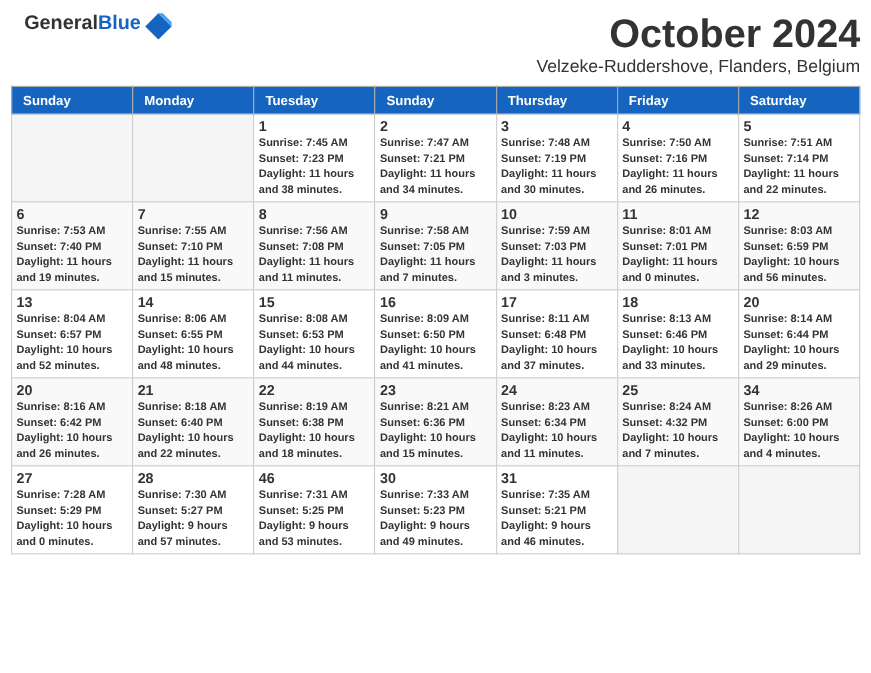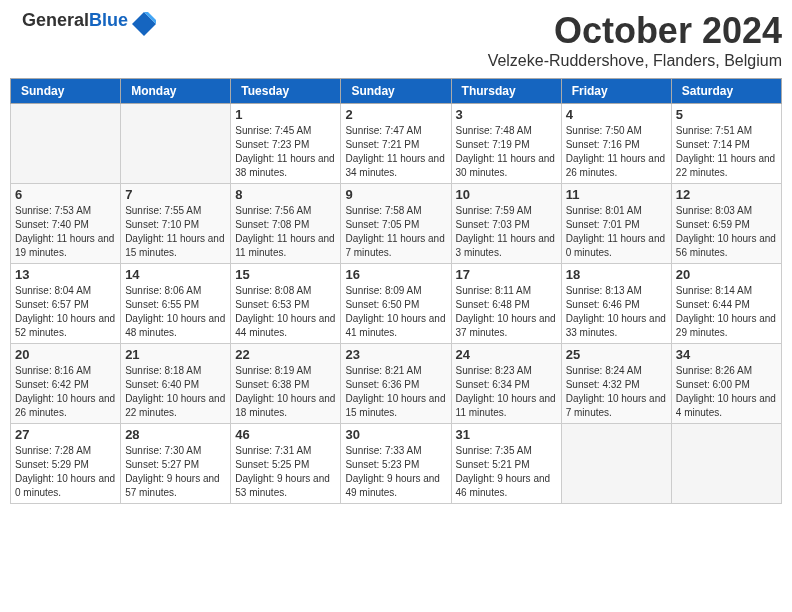--- a/index.html
+++ b/index.html
@@ -71,20 +71,21 @@
     .day-num {
       font-size: 13px;
       font-weight: bold;
       display: block;
       margin-bottom: 2px;
     }
     .day-info {
       font-size: 10px;
       line-height: 1.4;
       color: #333;
+      font-weight: bold;
     }
     .empty-cell {
       background: #f5f5f5 !important;
     }
   </style>
 </head>
 <body>
 
 <div class="header">
   <div class="logo">

